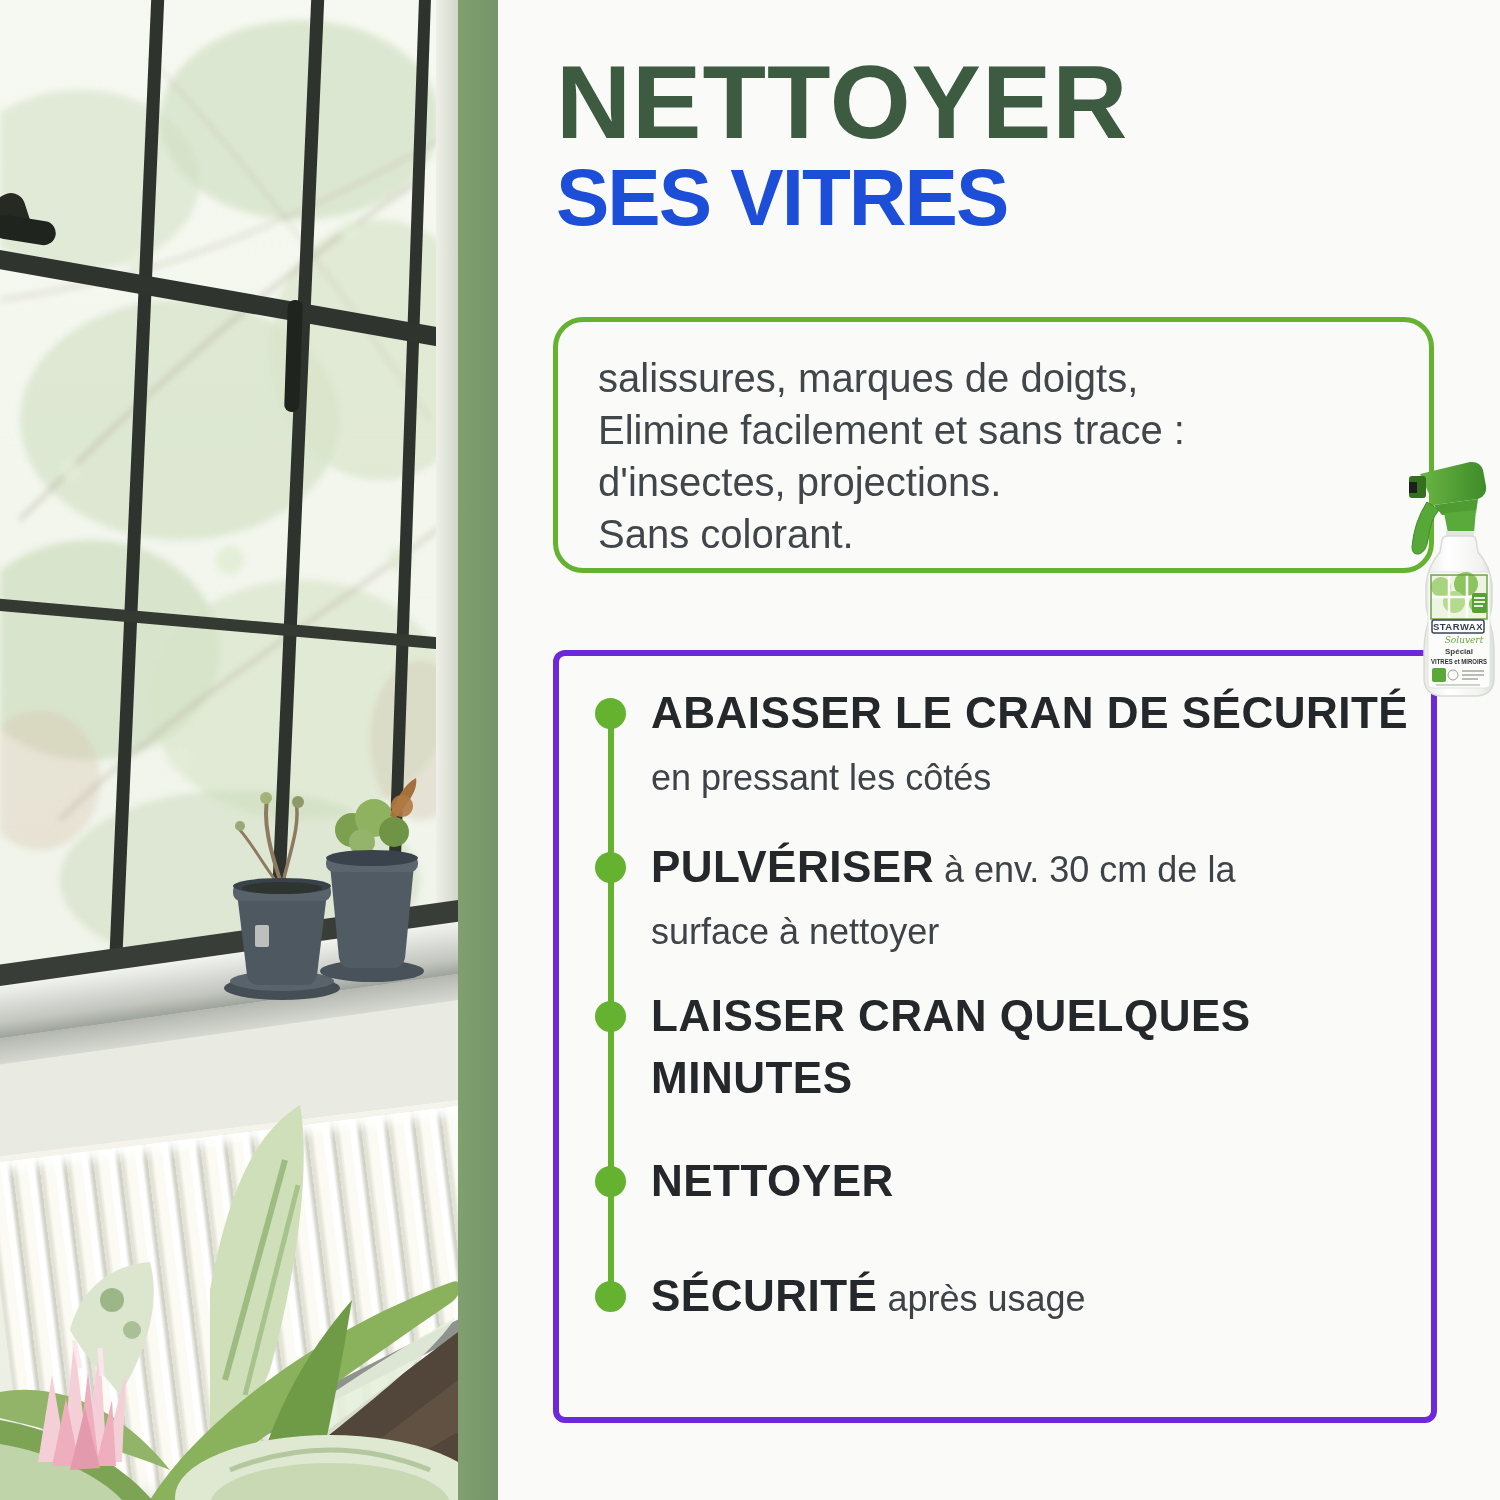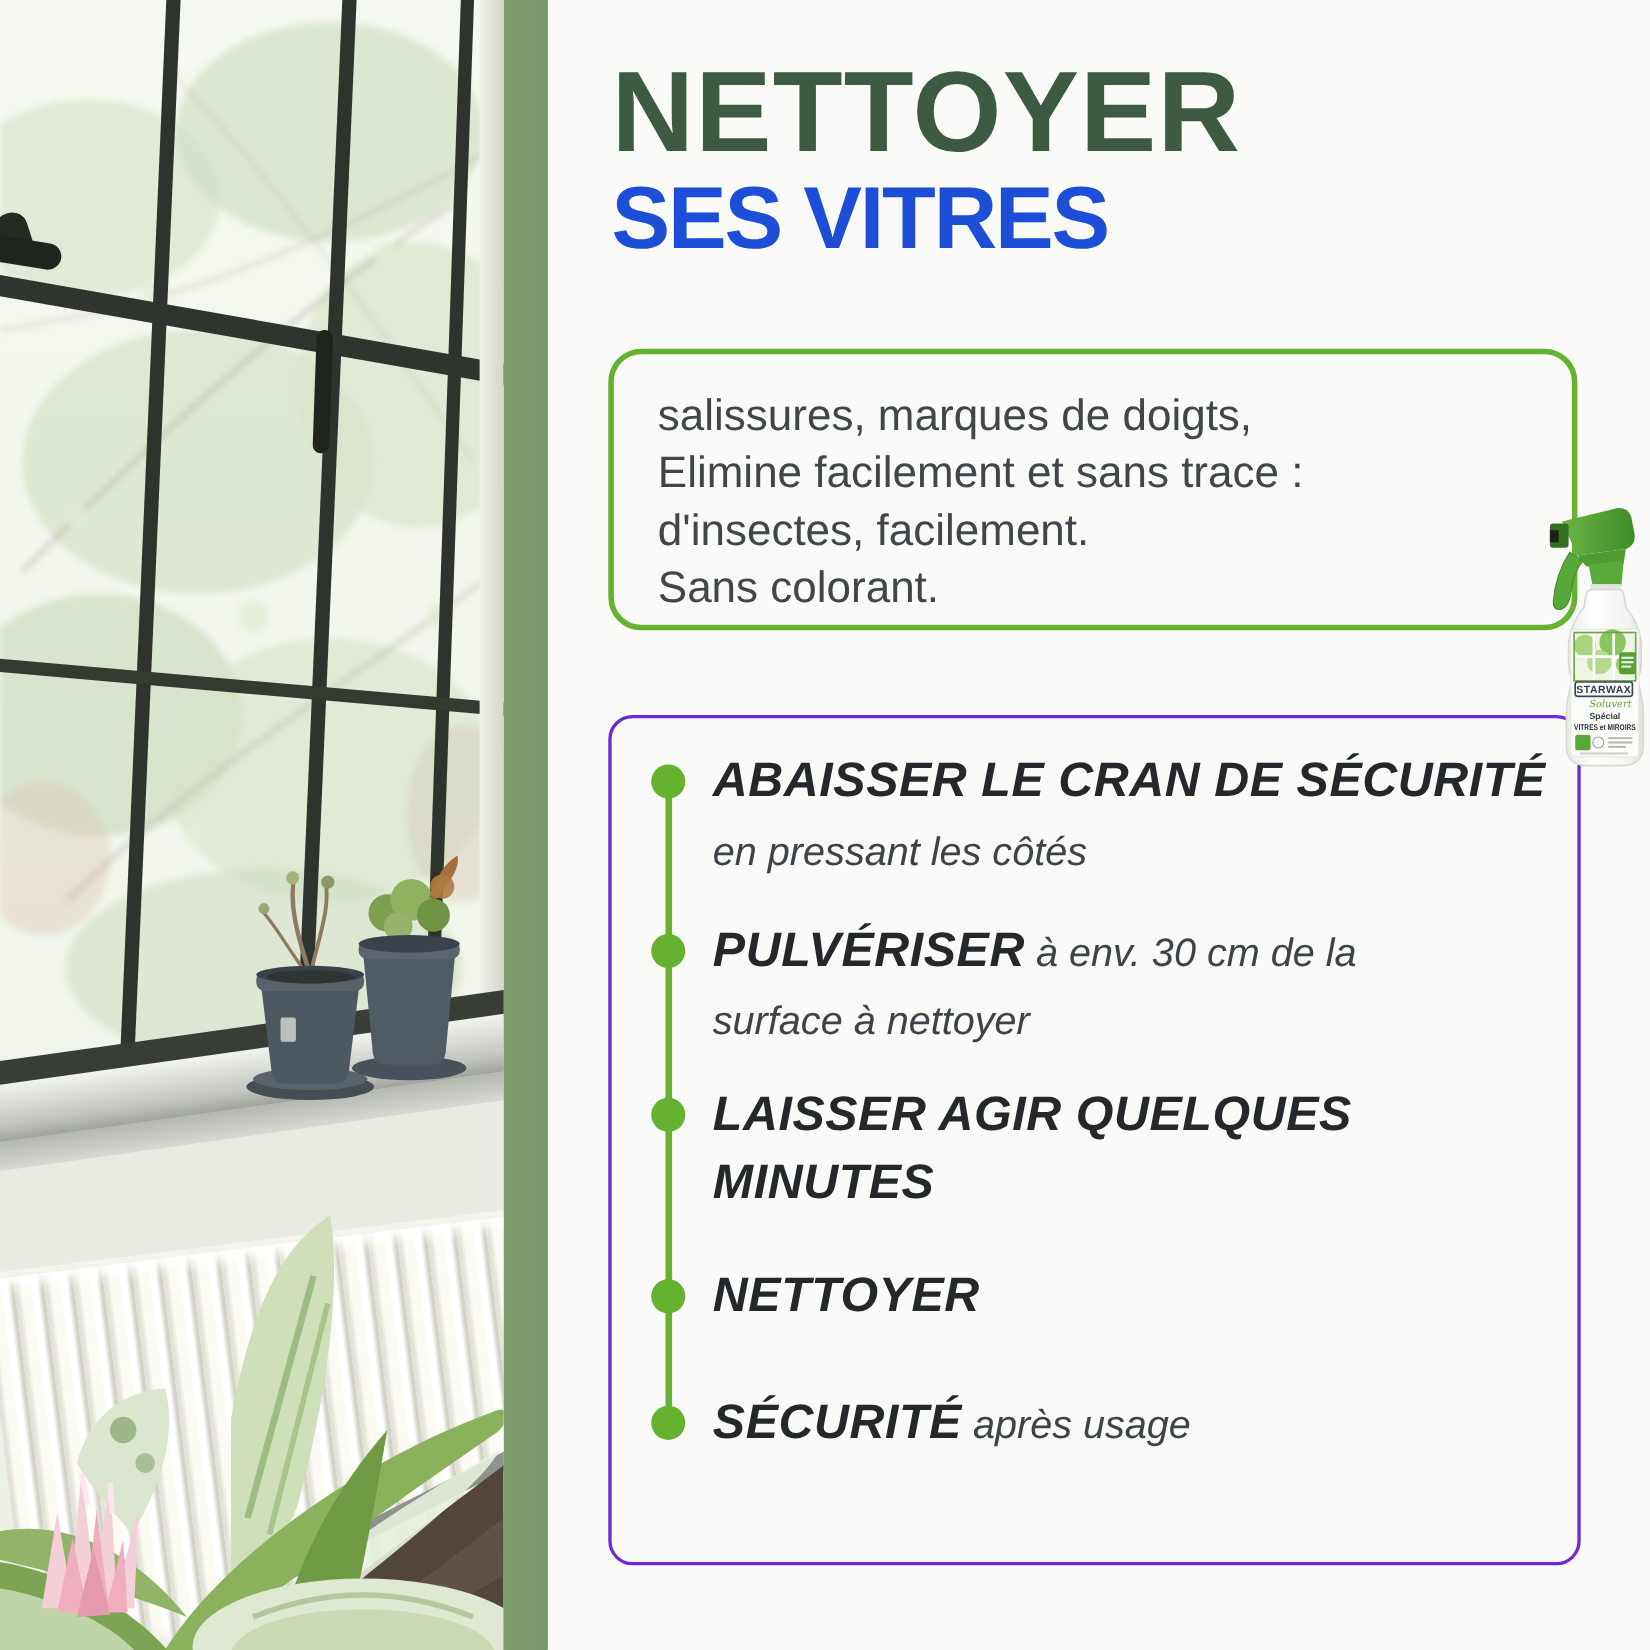--- a/index.html
+++ b/index.html
@@ -54,21 +54,21 @@
     font-weight:bold;letter-spacing:1px;color:#3d5b41;}
   .title2{position:absolute;left:556px;top:158px;font-size:80px;line-height:1;
     font-weight:bold;letter-spacing:-2px;color:#1d4ed8;}
 
   .descbox{position:absolute;left:553px;top:317px;width:881px;height:256px;
     border:5px solid #64b230;border-radius:30px;box-sizing:border-box;}
   .desc-lines{position:absolute;left:40px;top:30px;font-size:40px;line-height:52px;
     color:#41464a;white-space:nowrap;}
 
   .stepsbox{position:absolute;left:553px;top:650px;width:884px;height:773px;
-    border:3px solid #6d28d9;border-radius:22px;box-sizing:border-box;font-style:italic;}
+    border:6px solid #6d28d9;border-radius:12px;box-sizing:border-box;}
   .tline{position:absolute;left:49px;top:57px;width:6px;height:583px;background:#64b230;}
   .bullet{position:absolute;left:36px;width:31px;height:31px;border-radius:50%;
     background:#64b230;}
   .b1{top:42px;} .b2{top:196px;} .b3{top:345px;} .b4{top:510px;} .b5{top:625px;}
   .step{position:absolute;left:92px;width:745px;line-height:52px;white-space:nowrap;}
   .s1{top:31px;} .s2{top:185px;} .s3{top:334px;} .s4{top:499px;} .s5{top:614px;}
   .sb{font-size:44px;font-weight:bold;letter-spacing:.5px;color:#24282b;}
   .sr{font-size:36px;font-weight:normal;color:#3e4347;}
 
   .bottle{position:absolute;left:1396px;top:452px;z-index:5;}
@@ -183,21 +183,21 @@
 
   <div class="greenbar"></div>
 
   <div class="title1">NETTOYER</div>
   <div class="title2">SES VITRES</div>
 
   <div class="descbox">
     <div class="desc-lines">
       <div>salissures, marques de doigts,</div>
       <div>Elimine facilement et sans trace :</div>
-      <div>d'insectes, facilement.</div>
+      <div>d'insectes, projections.</div>
       <div>Sans colorant.</div>
     </div>
   </div>
 
   <div class="stepsbox">
     <div class="tline"></div>
     <div class="bullet b1"></div>
     <div class="bullet b2"></div>
     <div class="bullet b3"></div>
     <div class="bullet b4"></div>
@@ -205,21 +205,21 @@
 
     <div class="step s1">
       <div><span class="sb">ABAISSER LE CRAN DE SÉCURITÉ</span><span class="sr"></span></div>
       <div><span class="sb"></span><span class="sr">en pressant les côtés</span></div>
     </div>
     <div class="step s2">
       <div><span class="sb">PULVÉRISER</span><span class="sr"> à env. 30 cm de la</span></div>
       <div><span class="sb"></span><span class="sr">surface à nettoyer</span></div>
     </div>
     <div class="step s3">
-      <div><span class="sb">LAISSER AGIR QUELQUES</span><span class="sr"></span></div>
+      <div><span class="sb">LAISSER CRAN QUELQUES</span><span class="sr"></span></div>
       <div><span class="sb">MINUTES</span><span class="sr"></span></div>
     </div>
     <div class="step s4">
       <div><span class="sb">NETTOYER</span><span class="sr"></span></div>
       <div><span class="sb"></span><span class="sr"></span></div>
     </div>
     <div class="step s5">
       <div><span class="sb">SÉCURITÉ</span><span class="sr"> après usage</span></div>
     </div>
   </div>

